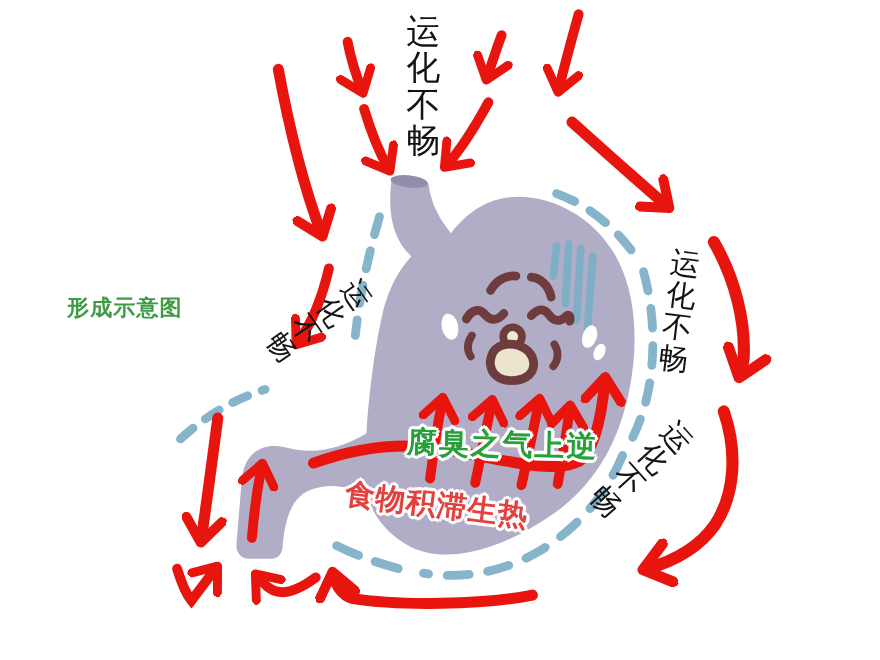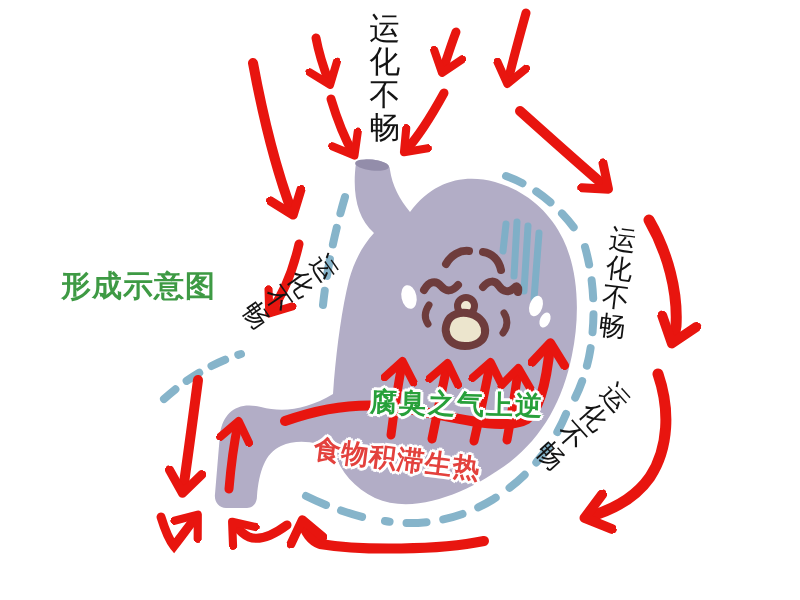--- a/index.html
+++ b/index.html
@@ -12,21 +12,21 @@
   .title{
     left:56px;top:94px;
     font-size:62px;line-height:78px;font-weight:bold;letter-spacing:7px;
     color:#22a12d;
     text-shadow:0 0 6px rgba(255,255,255,.95),0 0 12px rgba(255,255,255,.9),
                 4px 5px 7px rgba(170,170,170,.45);
     white-space:pre-line;
   }
   .subtitle{
     left:61px;top:266px;
-    font-size:30px;letter-spacing:1px;font-weight:bold;color:#3e9a44;
+    font-size:20px;letter-spacing:1px;font-weight:bold;color:#3e9a44;
     text-shadow:0 0 4px rgba(255,255,255,.9);
   }
   
   .vtext{
     width:1.15em;line-height:1.07;word-break:break-all;
     color:#141414;text-align:center;
   }
   .grain{left:367px;top:12px;font-size:31px;}
   .flow{font-size:27px;}
   .flow-left{left:320px;top:260px;font-size:26px;transform:rotate(55deg);transform-origin:50% 0;}

